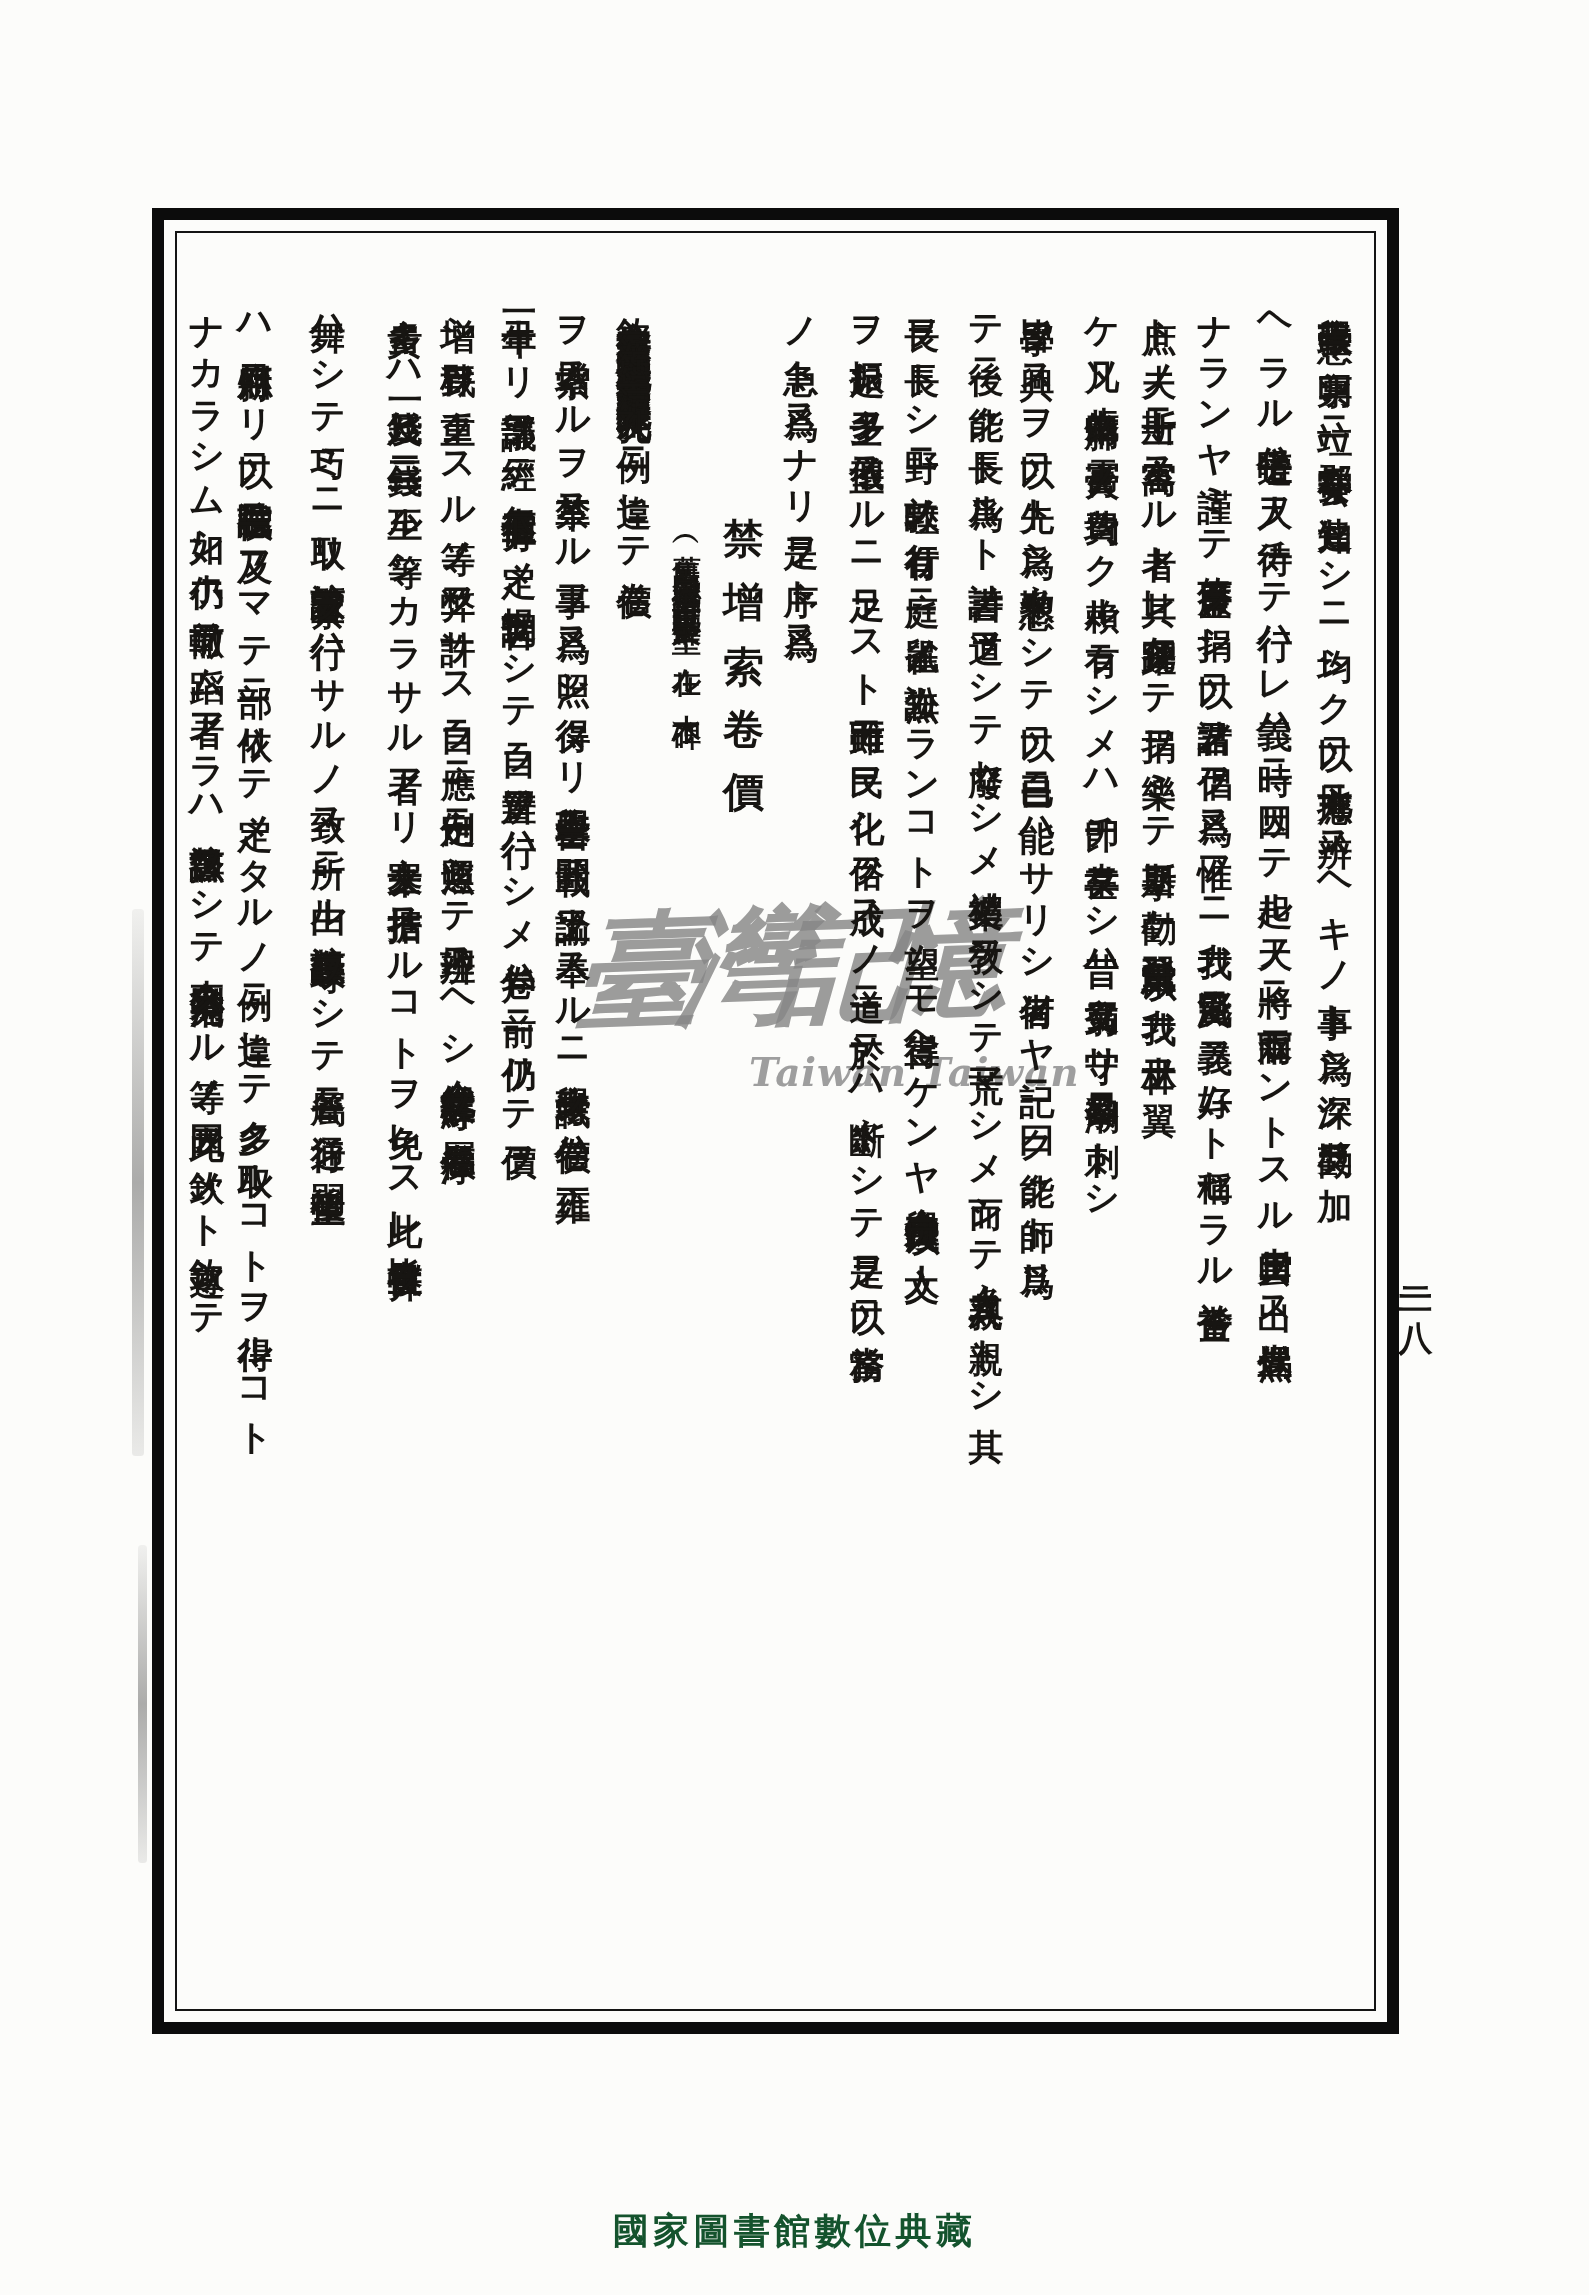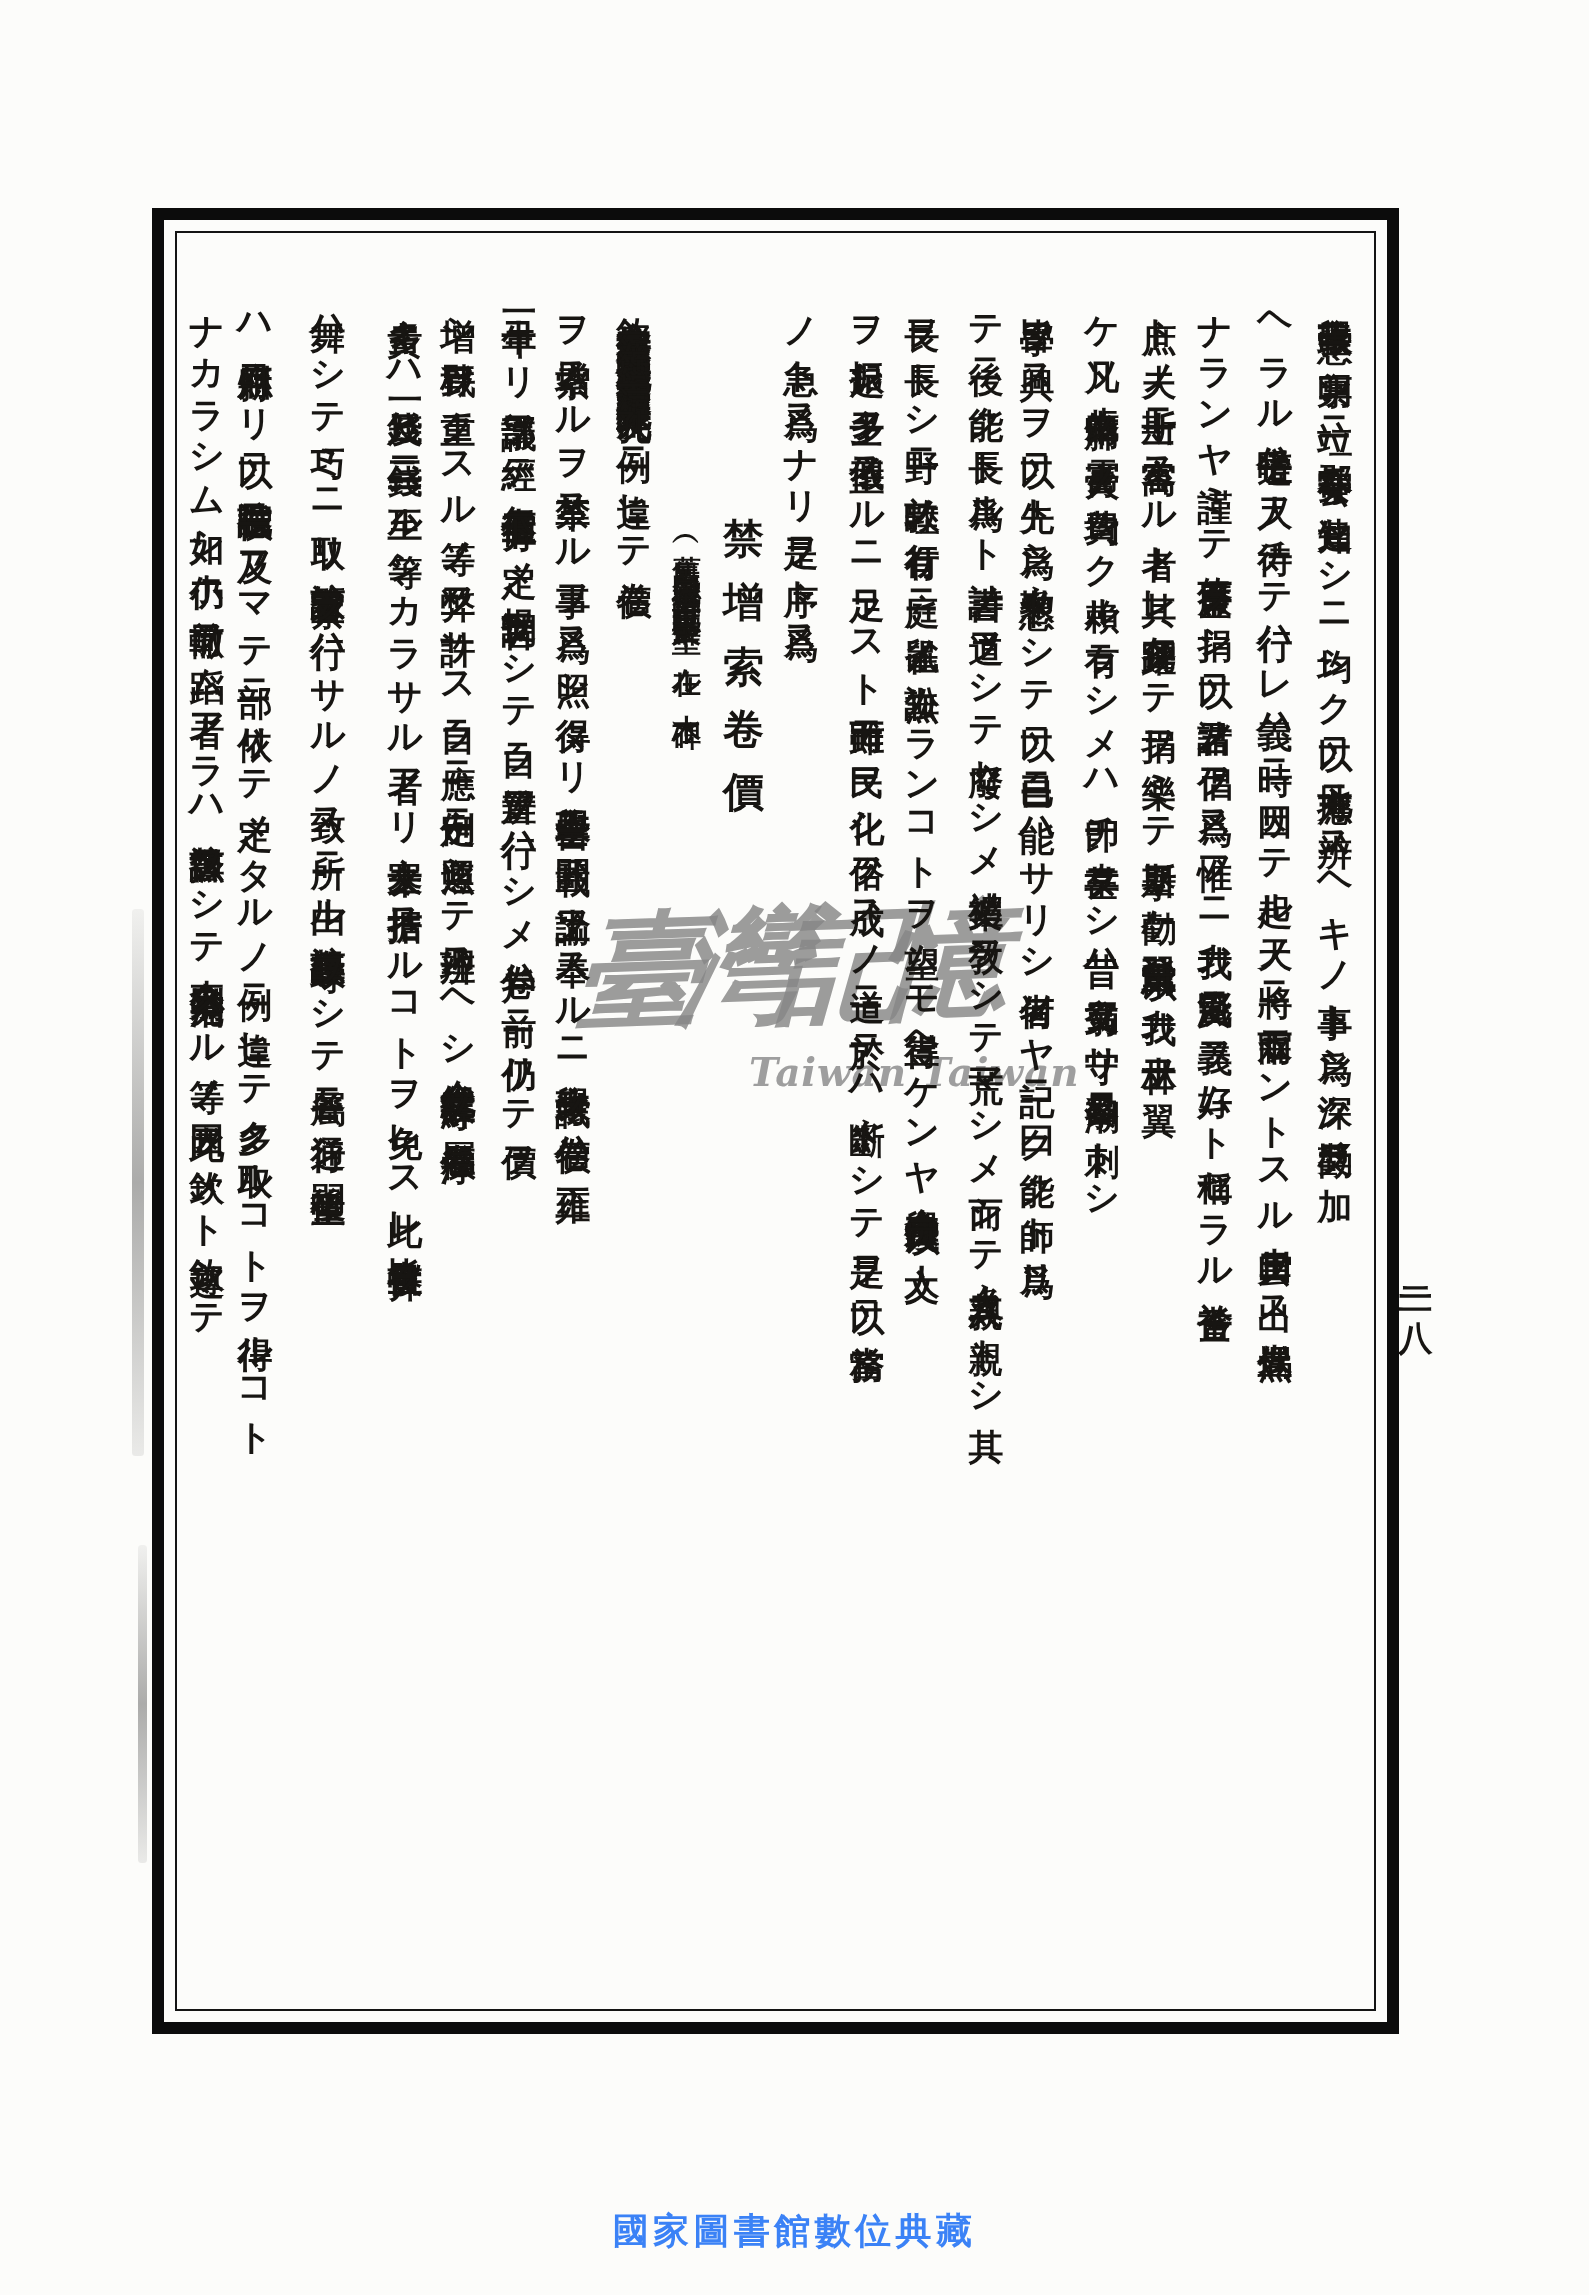--- a/index.html
+++ b/index.html
@@ -53,21 +53,21 @@
     transform:rotate(-2deg) skewX(-4deg);white-space:nowrap;
   }
   .wm-sub{
     left:749px;top:1049px;
     font-size:39px;font-style:italic;font-weight:600;
     color:rgba(148,148,148,0.9);letter-spacing:0.9px;white-space:nowrap;
   }
   
   .library-footer{
     position:absolute;left:0;top:2207px;width:1589px;text-align:center;z-index:3;
-    font-size:36px;font-weight:600;color:#3b82f6;letter-spacing:4.4px;
+    font-size:36px;font-weight:600;color:#14532d;letter-spacing:4.4px;
   }
 </style>
 </head>
 <body>
 
 <div class="watermark wm-main">臺灣記憶</div>
 <div class="watermark wm-sub">Taiwan Taiwan</div>
 
 <div class="scan-artifact" style="left:132px;top:909px;width:11.5px;height:547px;"></div>
 <div class="scan-artifact" style="left:138px;top:1545px;width:8.8px;height:318px;"></div>

